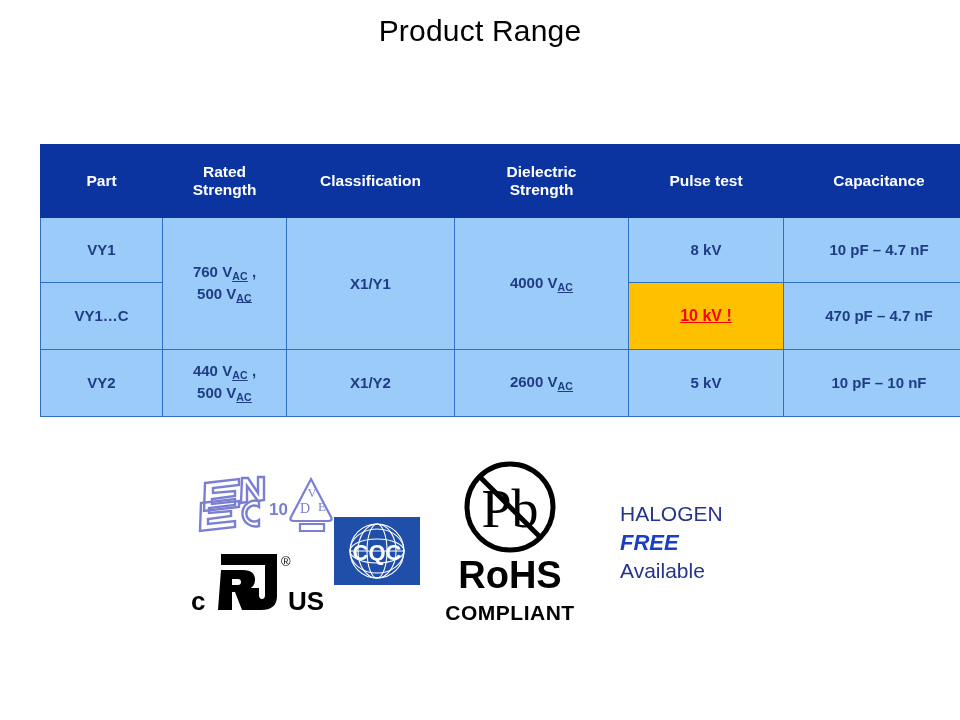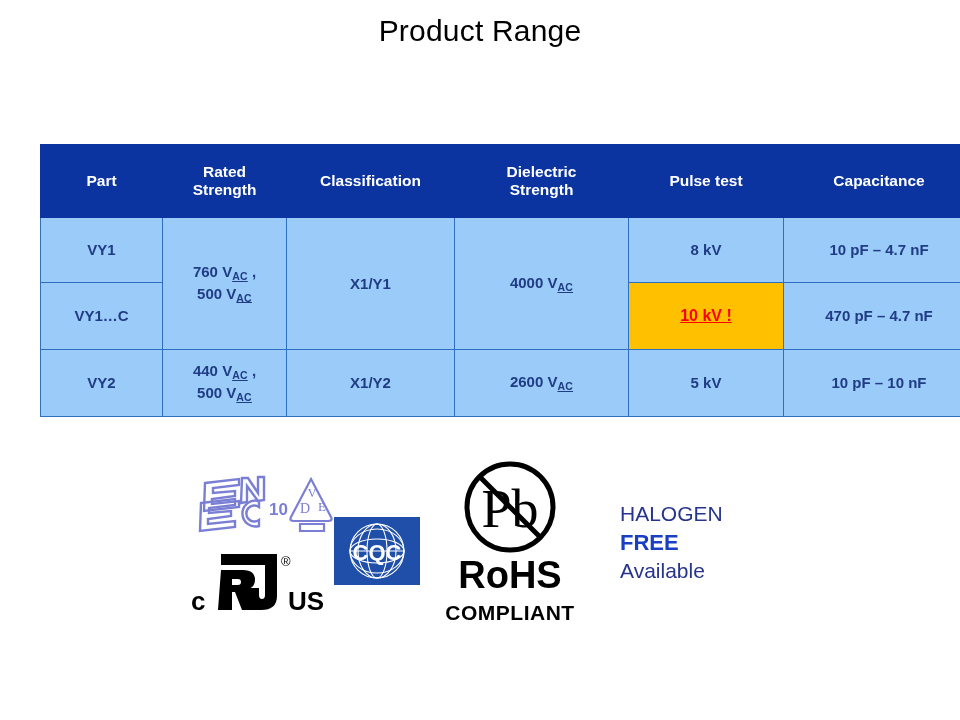--- a/index.html
+++ b/index.html
@@ -123,20 +123,21 @@
     position: absolute;
     left: 620px;
     top: 45px;
     width: 200px;
     color: #26348B;
     font-size: 21px;
     line-height: 1.32;
   }
   .halogen-block .free {
     font-weight: bold;
+    font-style: italic;
     color: #1A3FC4;
     font-size: 22px;
   }
 </style>
 </head>
 <body>
 
 <div class="slide-title">Product Range</div>
 
 <table class="spec-table">

